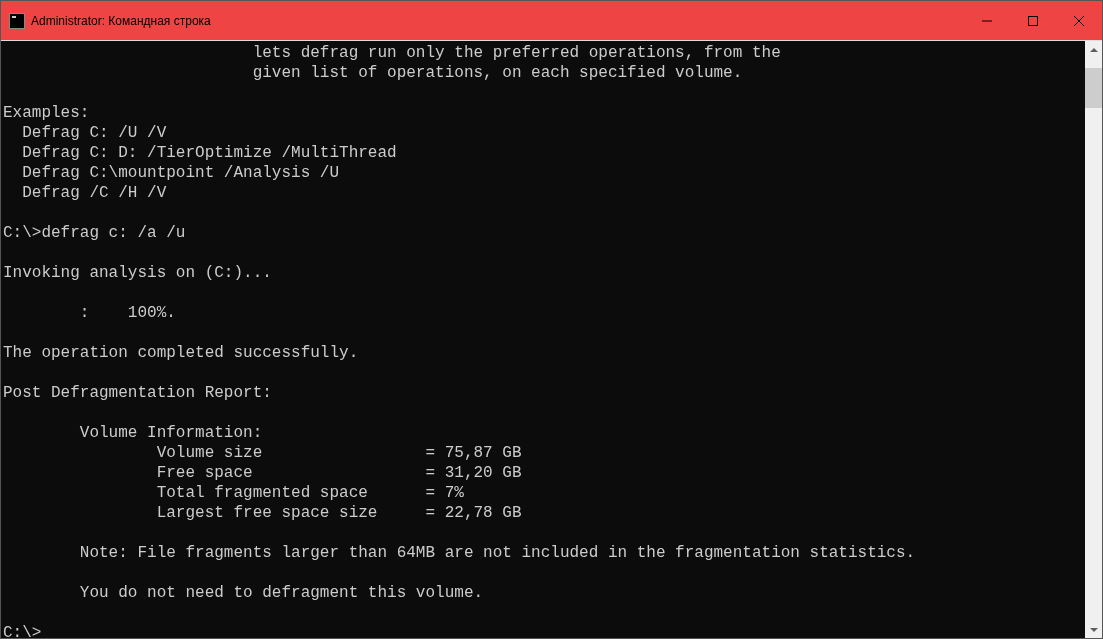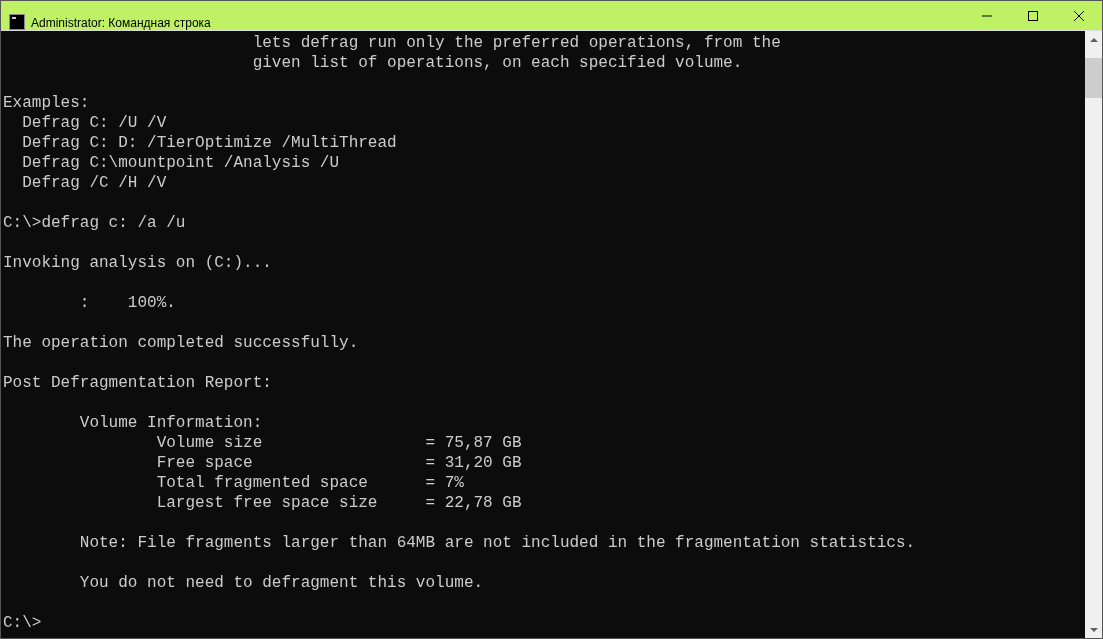--- a/index.html
+++ b/index.html
@@ -11,24 +11,24 @@
       font-family: "Segoe UI", Tahoma, sans-serif;
       background: #ffffff;
       width: 1103px;
       height: 639px;
       overflow: hidden;
       display: flex;
       flex-direction: column;
       border: 1px solid #555;
     }
     .titlebar {
-      height: 30px;
-      background: #bef264;
+      height: 40px;
+      background: #ef4444;
       display: flex;
-      align-items: flex-end;
+      align-items: center;
       border-bottom: 1px solid #ddd;
       flex-shrink: 0;
     }
     .titlebar-icon {
       width: 16px;
       height: 16px;
       margin: 0 6px 0 8px;
       background: #000;
       border: 1px solid #888;
       display: flex;

